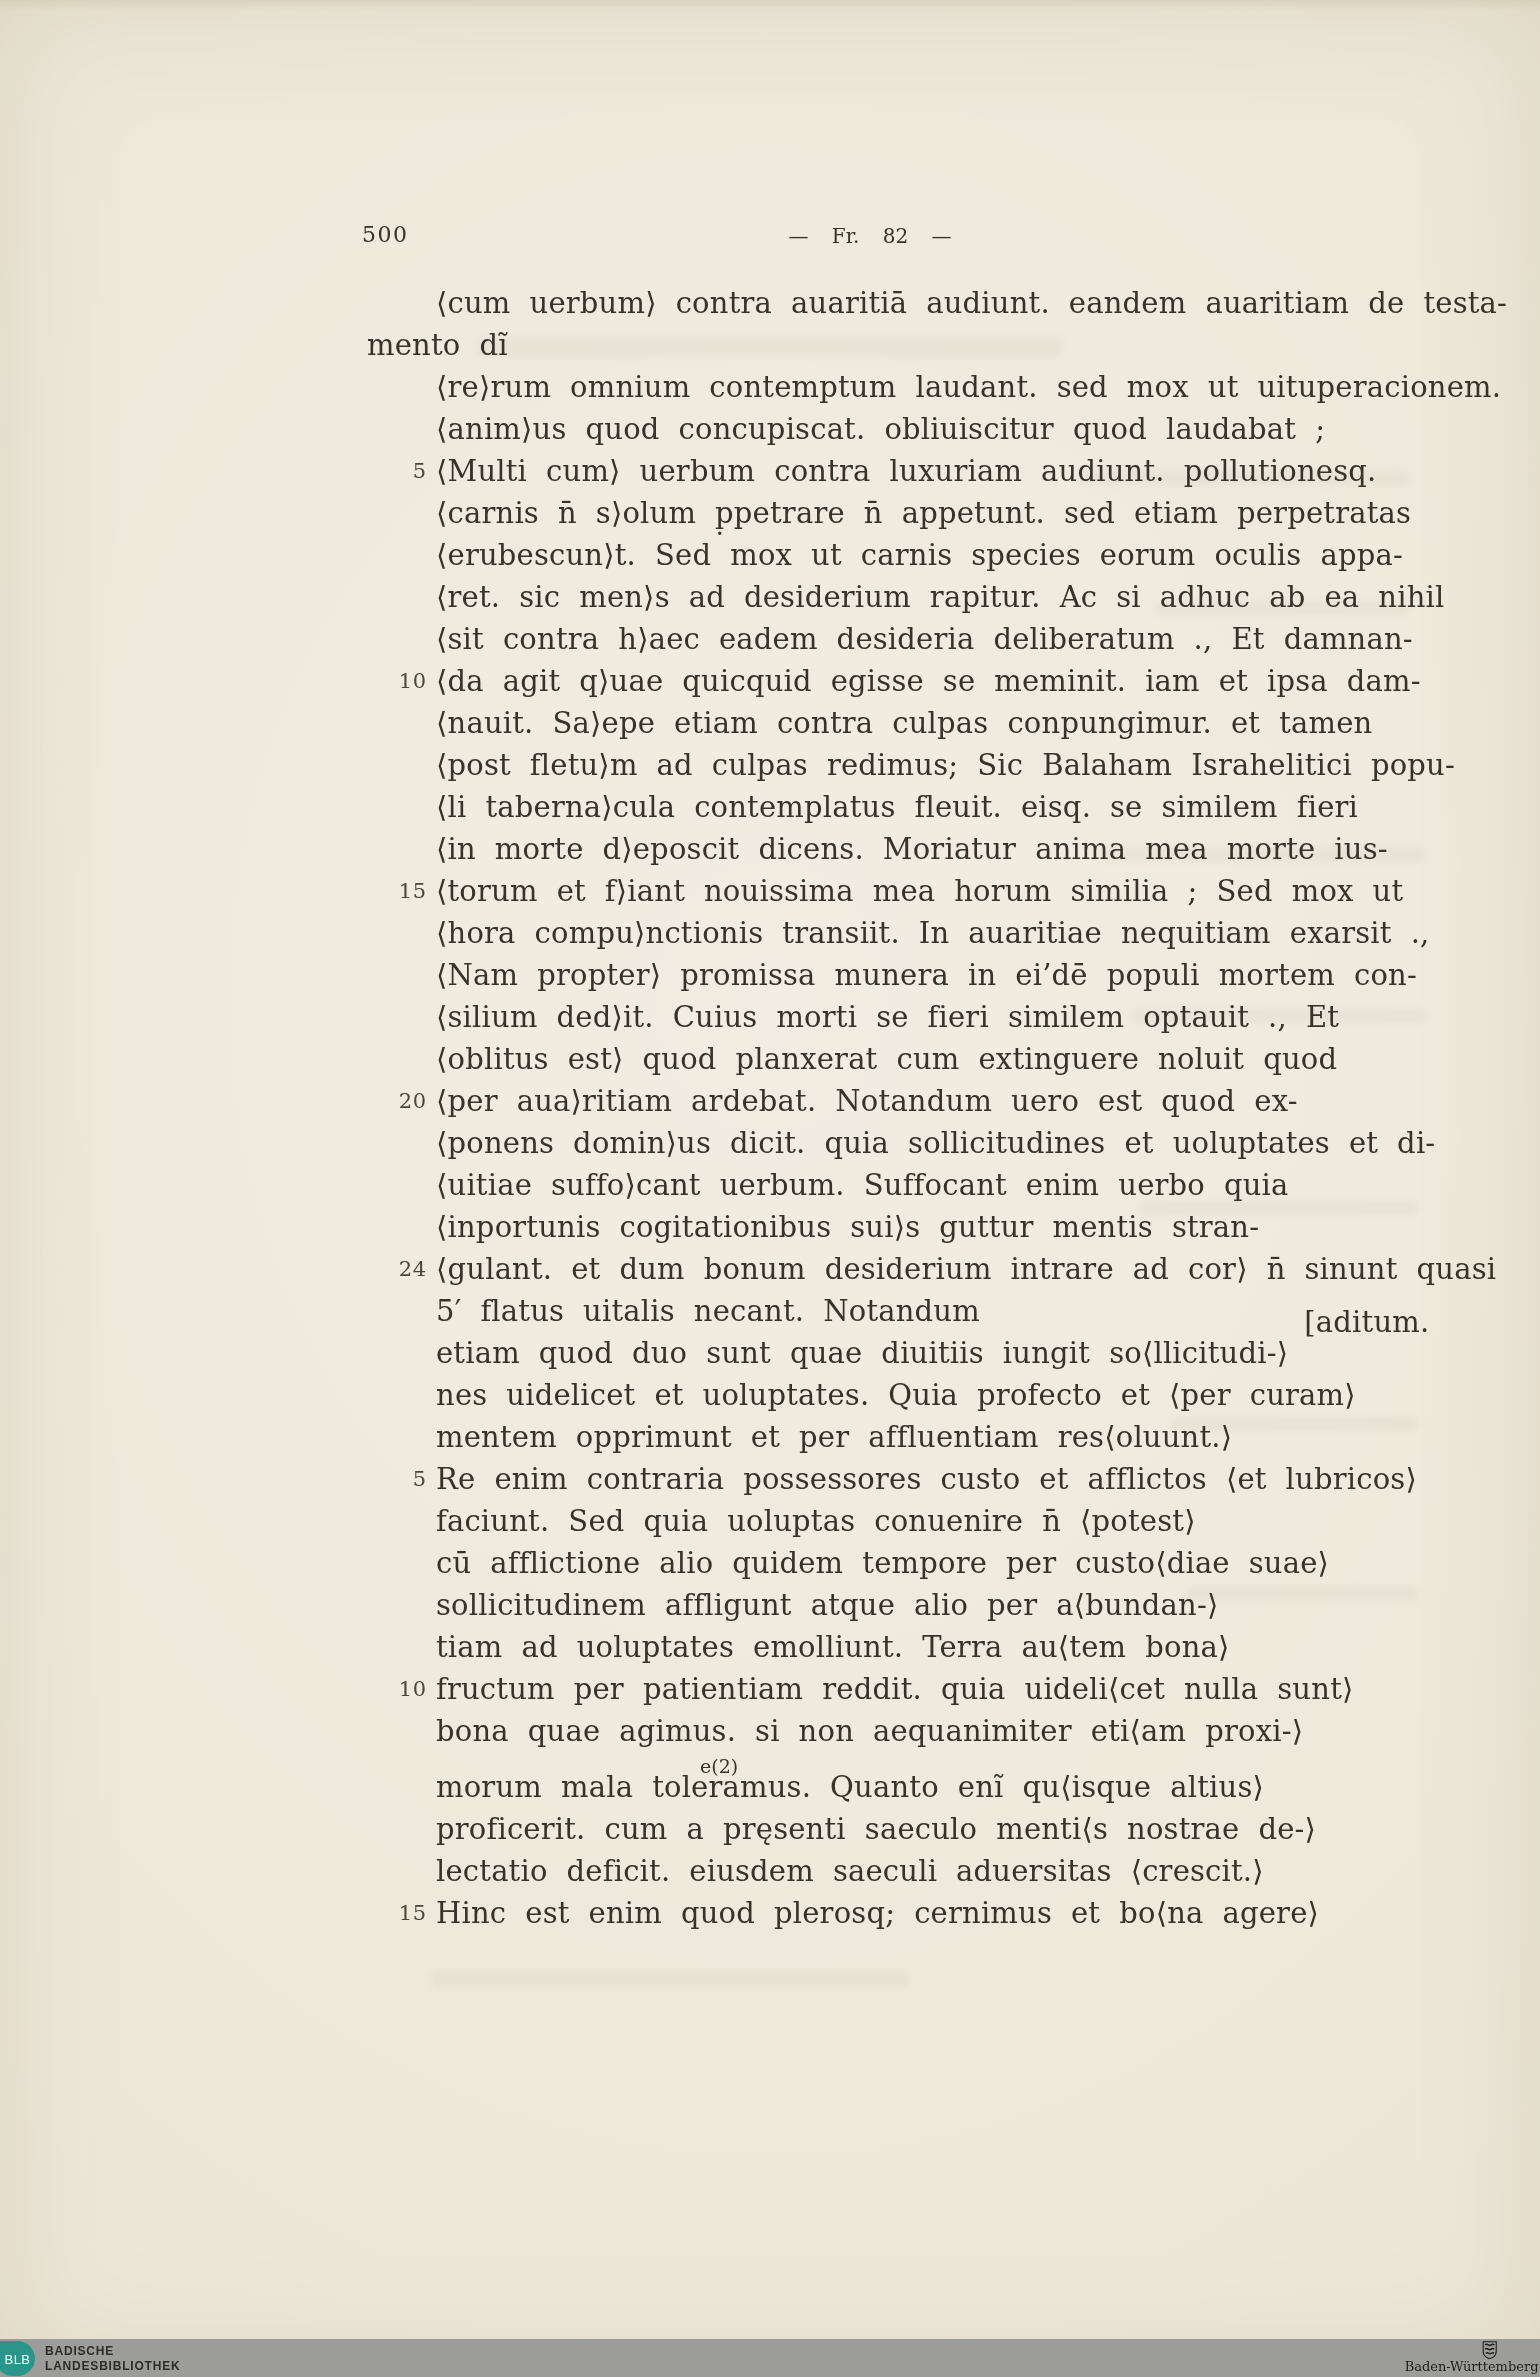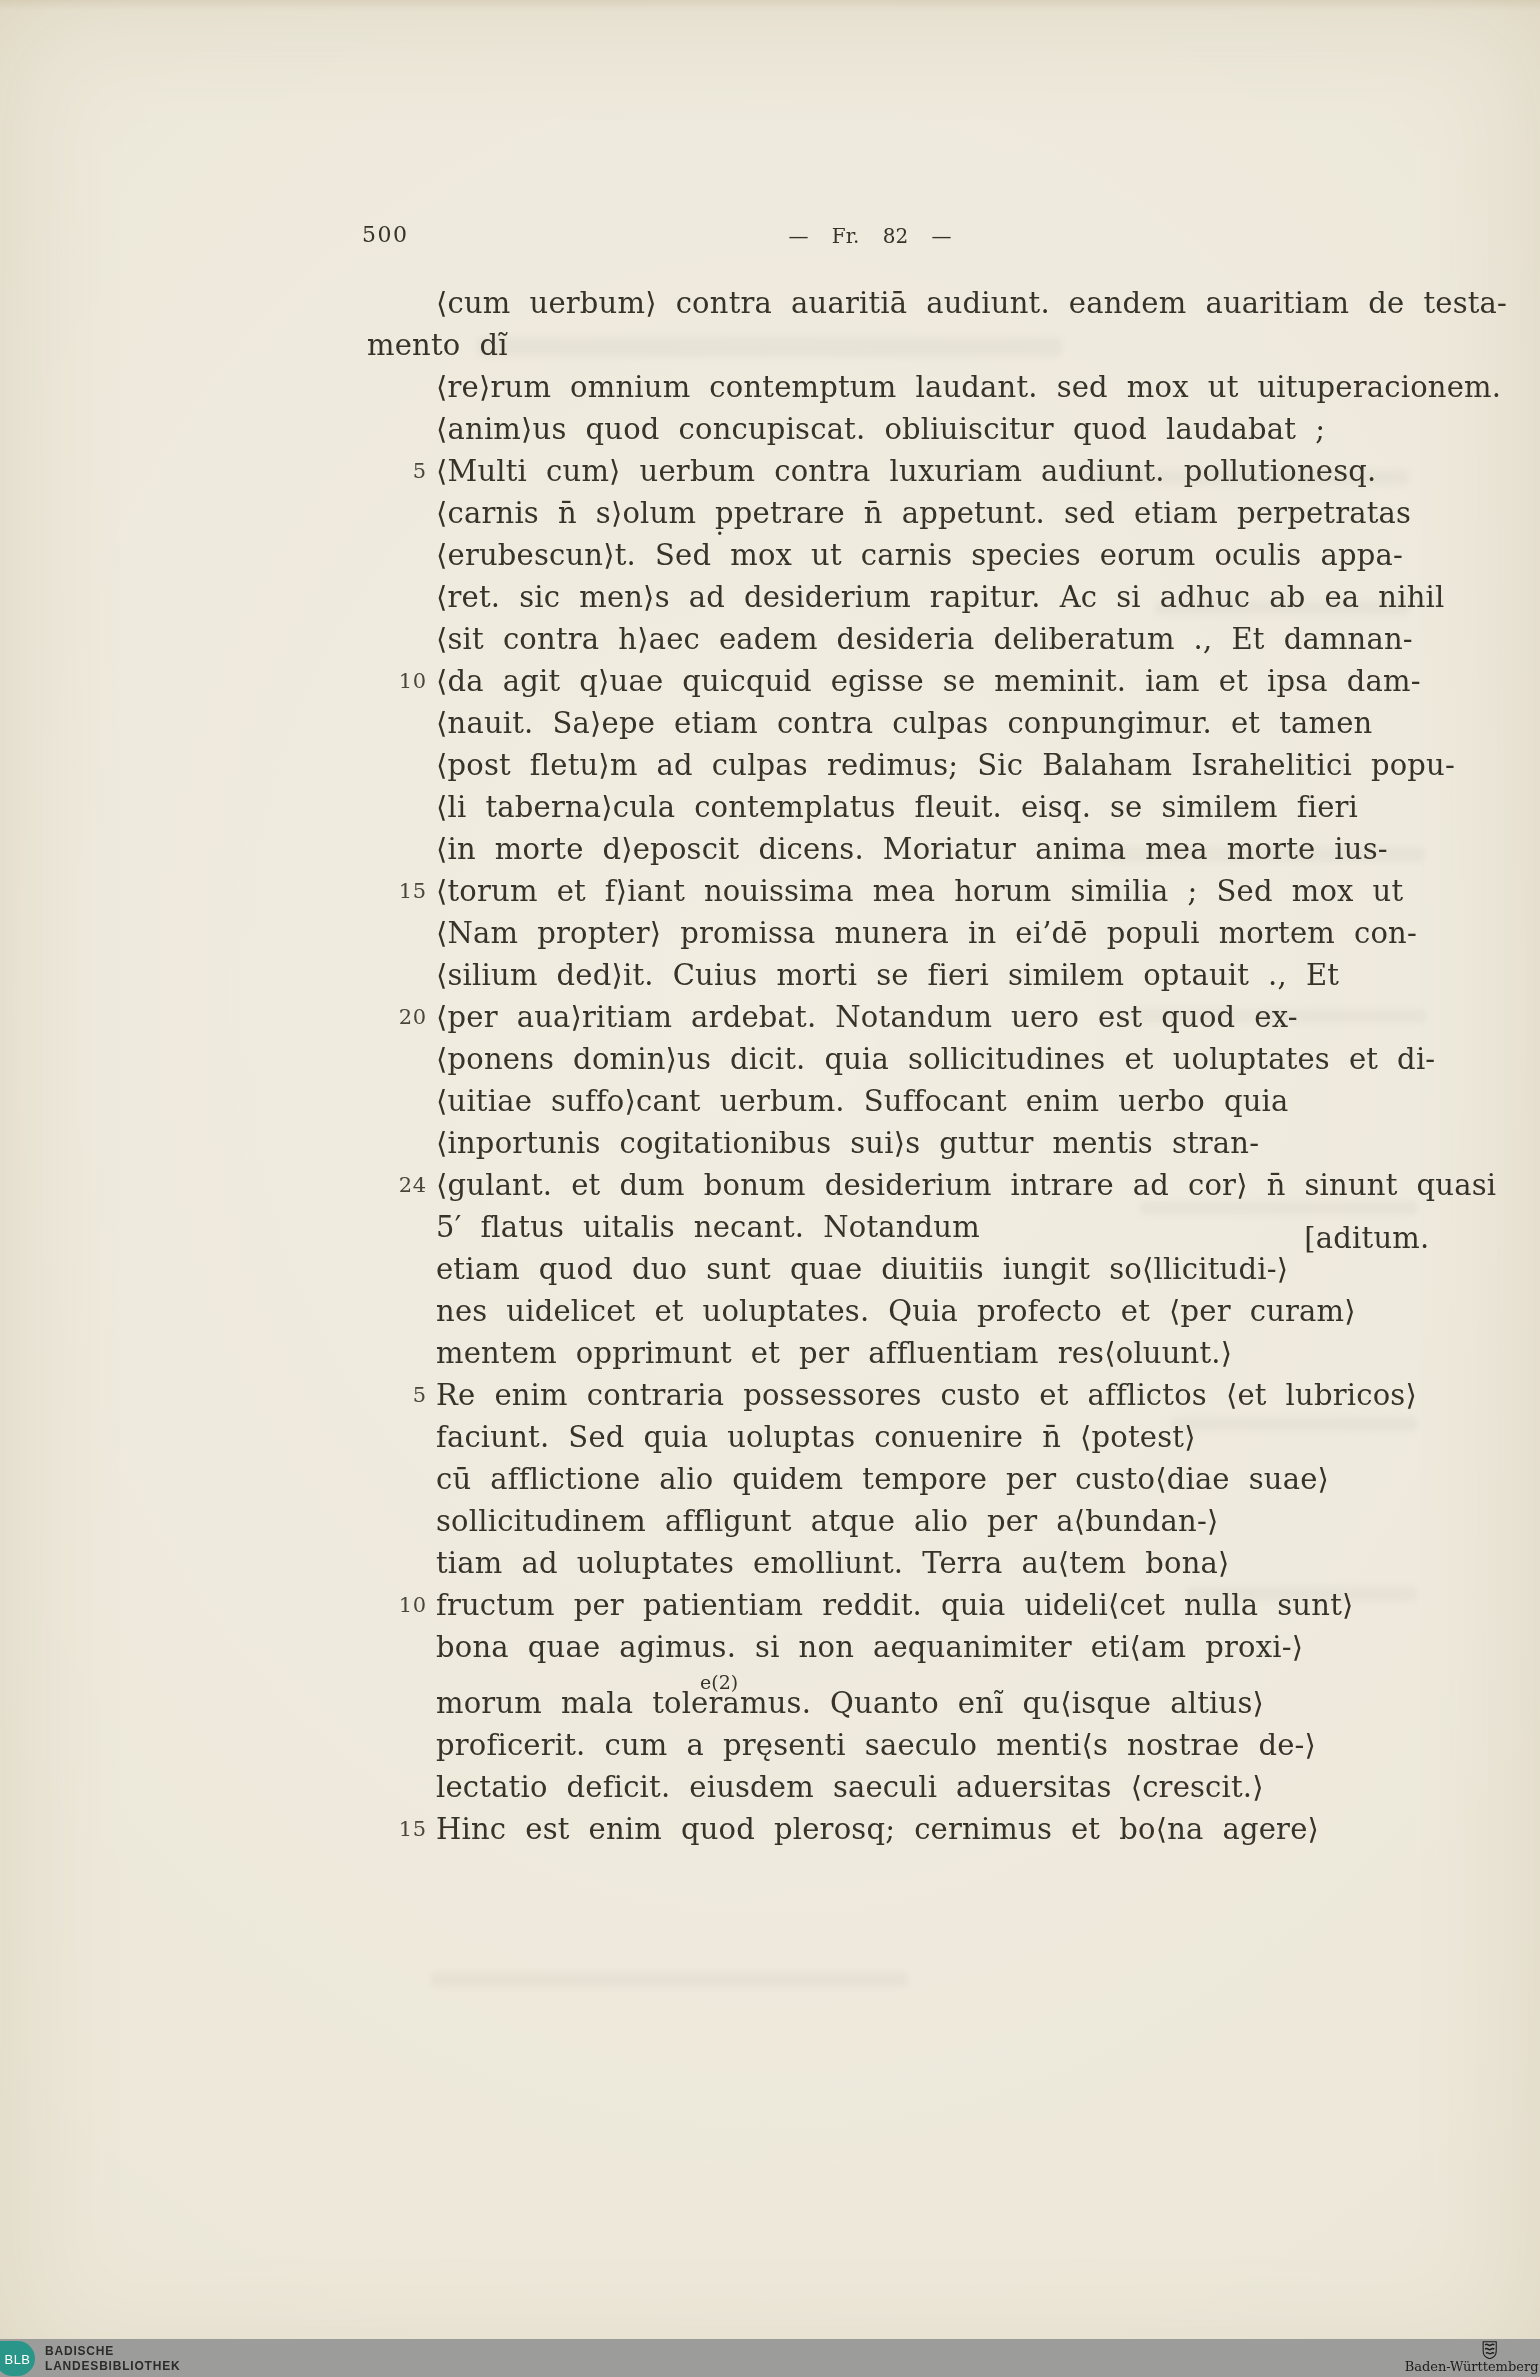--- a/index.html
+++ b/index.html
@@ -76,22 +76,24 @@
       <div class="line"><span class="lnum"></span><span class="ltext">⟨carnis n̄ s⟩olum p̣petrare n̄ appetunt. sed etiam perpetratas</span></div>
       <div class="line"><span class="lnum"></span><span class="ltext">⟨erubescun⟩t. Sed mox ut carnis species eorum oculis appa-</span></div>
       <div class="line"><span class="lnum"></span><span class="ltext">⟨ret. sic men⟩s ad desiderium rapitur. Ac si adhuc ab ea nihil</span></div>
       <div class="line"><span class="lnum"></span><span class="ltext">⟨sit contra h⟩aec eadem desideria deliberatum ., Et damnan-</span></div>
       <div class="line"><span class="lnum">10</span><span class="ltext">⟨da agit q⟩uae quicquid egisse se meminit. iam et ipsa dam-</span></div>
       <div class="line"><span class="lnum"></span><span class="ltext">⟨nauit. Sa⟩epe etiam contra culpas conpungimur. et tamen</span></div>
       <div class="line"><span class="lnum"></span><span class="ltext">⟨post fletu⟩m ad culpas redimus; Sic Balaham Israhelitici popu-</span></div>
       <div class="line"><span class="lnum"></span><span class="ltext">⟨li taberna⟩cula contemplatus fleuit. eisq. se similem fieri</span></div>
       <div class="line"><span class="lnum"></span><span class="ltext">⟨in morte d⟩eposcit dicens. Moriatur anima mea morte ius-</span></div>
       <div class="line"><span class="lnum">15</span><span class="ltext">⟨torum et f⟩iant nouissima mea horum similia ; Sed mox ut</span></div>
+      <div class="line"><span class="lnum"></span><span class="ltext">⟨hora compu⟩nctionis transiit. In auaritiae nequitiam exarsit .,</span></div>
       <div class="line"><span class="lnum"></span><span class="ltext">⟨Nam propter⟩ promissa munera in ei’dē populi mortem con-</span></div>
       <div class="line"><span class="lnum"></span><span class="ltext">⟨silium ded⟩it. Cuius morti se fieri similem optauit ., Et</span></div>
+      <div class="line"><span class="lnum"></span><span class="ltext">⟨oblitus est⟩ quod planxerat cum extinguere noluit quod</span></div>
       <div class="line"><span class="lnum">20</span><span class="ltext">⟨per aua⟩ritiam ardebat. Notandum uero est quod ex-</span></div>
       <div class="line"><span class="lnum"></span><span class="ltext">⟨ponens domin⟩us dicit. quia sollicitudines et uoluptates et di-</span></div>
       <div class="line"><span class="lnum"></span><span class="ltext">⟨uitiae suffo⟩cant uerbum. Suffocant enim uerbo quia</span></div>
       <div class="line"><span class="lnum"></span><span class="ltext">⟨inportunis cogitationibus sui⟩s guttur mentis stran-</span></div>
       <div class="line"><span class="lnum">24</span><span class="ltext">⟨gulant. et dum bonum desiderium intrare ad cor⟩ n̄ sinunt quasi</span></div>
       <div class="line"><span class="lnum"></span><span class="ltext">5′ flatus uitalis necant. Notandum</span><span class="lright">[aditum.</span></div>
       <div class="line"><span class="lnum"></span><span class="ltext">etiam quod duo sunt quae diuitiis iungit so⟨llicitudi-⟩</span></div>
       <div class="line"><span class="lnum"></span><span class="ltext">nes uidelicet et uoluptates. Quia profecto et ⟨per curam⟩</span></div>
       <div class="line"><span class="lnum"></span><span class="ltext">mentem opprimunt et per affluentiam res⟨oluunt.⟩</span></div>
       <div class="line"><span class="lnum">5</span><span class="ltext">Re enim contraria possessores custo et afflictos ⟨et lubricos⟩</span></div>

